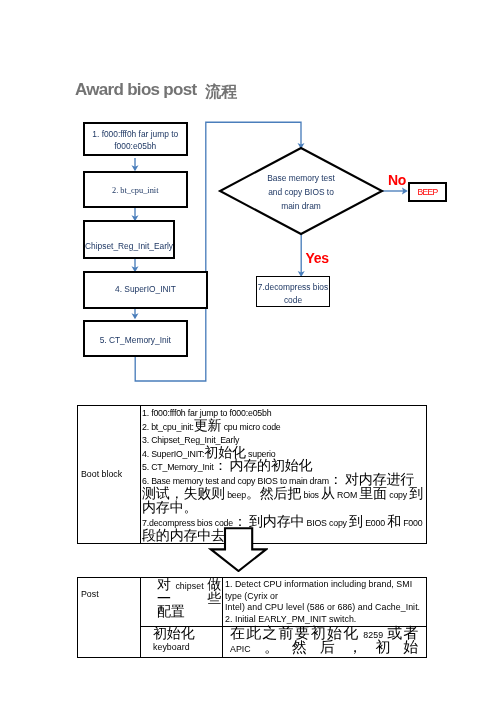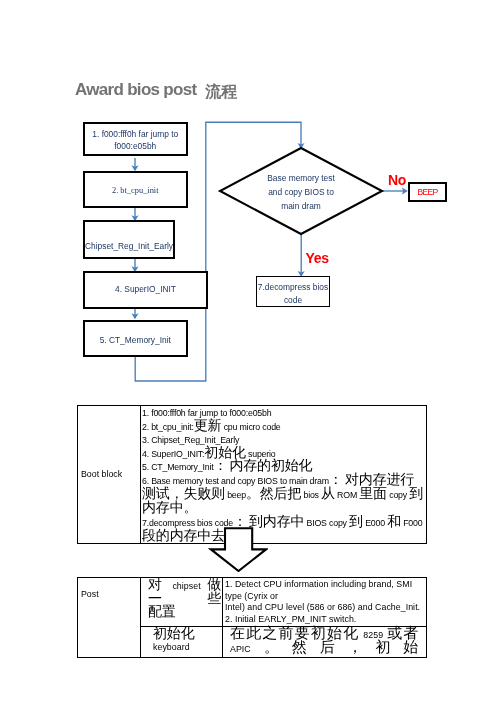--- a/index.html
+++ b/index.html
@@ -20,21 +20,21 @@
            align-items:center;justify-content:center;color:#FF0000;font-size:8.6px;font-weight:normal;background:#fff;letter-spacing:-0.75px;}
   .lbl{position:absolute;z-index:6;color:#FF0000;font-size:14px;font-weight:bold;letter-spacing:-0.35px;}
 
   table.tbl{position:absolute;border-collapse:collapse;table-layout:fixed;}
   table.tbl td{border:0.8px solid #000;vertical-align:top;padding:1px 3px;font-size:8.8px;line-height:12.85px;color:#000;}
   table.tbl td .cjk{font-family:"Liberation Serif",serif;font-size:14px;letter-spacing:-0.18px;}
   table.tbl td .lat{font-family:"Liberation Sans",sans-serif;letter-spacing:-0.2px;}
   table.tbl2 td{line-height:11.6px;padding:1px 2px;}
   table.tbl2 td .lat{letter-spacing:0.05px;}
   table.tbl2 td{text-align:left;}
-  table.tbl2 td[data-name="post-row1-desc-cell"]{text-align:justify;padding-left:7px;padding-right:1px;}
+  table.tbl2 td[data-name="post-row1-desc-cell"]{text-align:justify;padding-left:16px;padding-right:1px;}
   table.tbl2 td[data-name="post-row2-detail-cell"]{padding-right:8px;padding-left:7px;}
   table.tbl2 td[data-name="post-row2-desc-cell"]{padding-left:12px;}
   table.tbl2 td[data-name="post-row2-detail-cell"] .cjk{font-size:15px;letter-spacing:-0.3px;}
   table.tbl2 td[data-name="post-row2-detail-cell"] .bl{text-align:justify;text-align-last:justify;}
   .jl{text-align:justify;text-align-last:justify;}
 </style>
 </head>
 <body>
 
 <div class="page" data-name="document-page">

